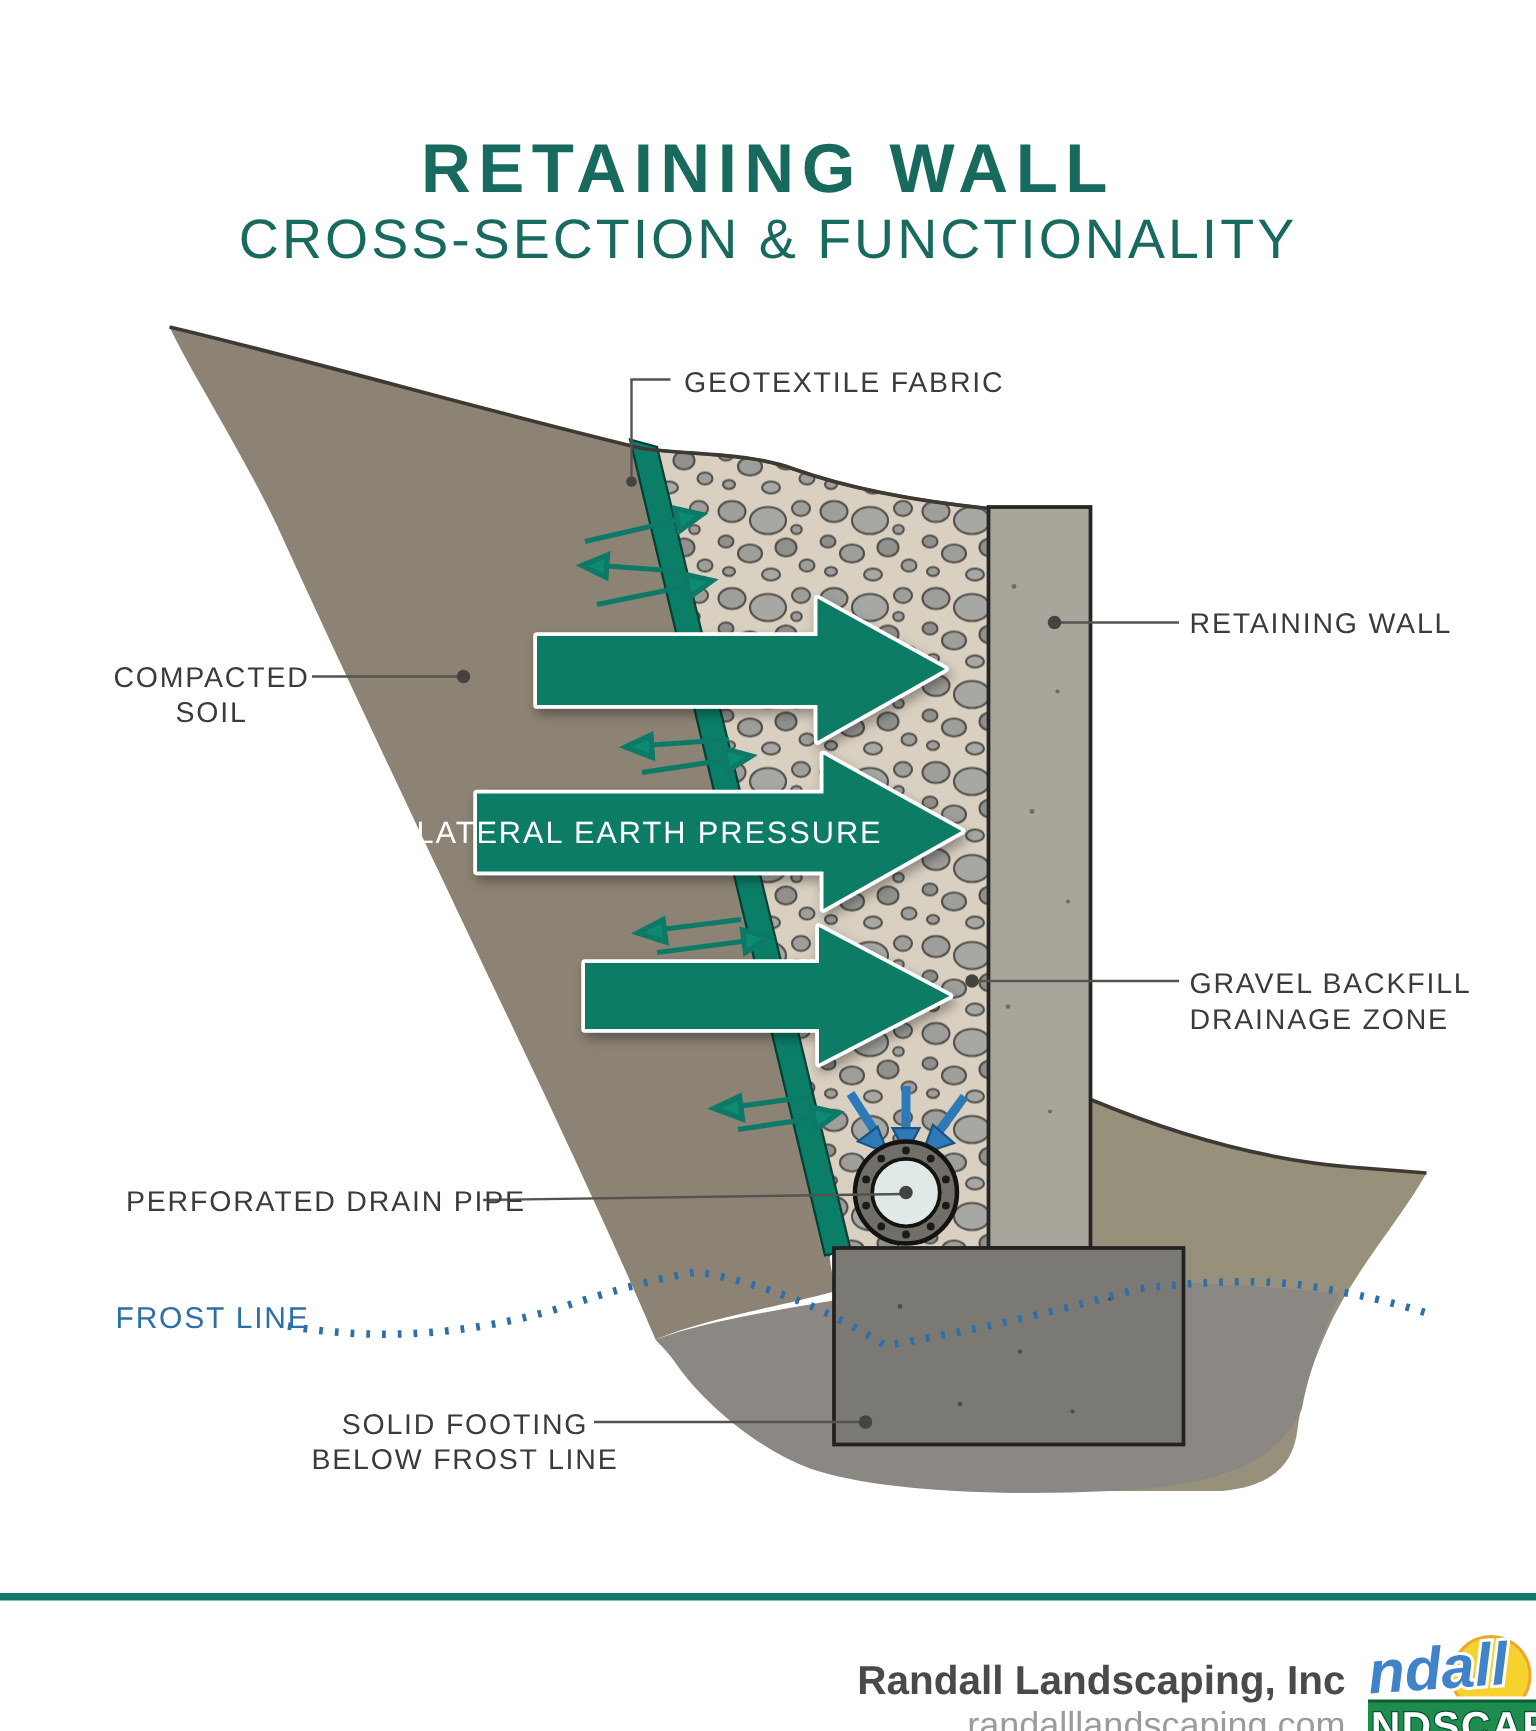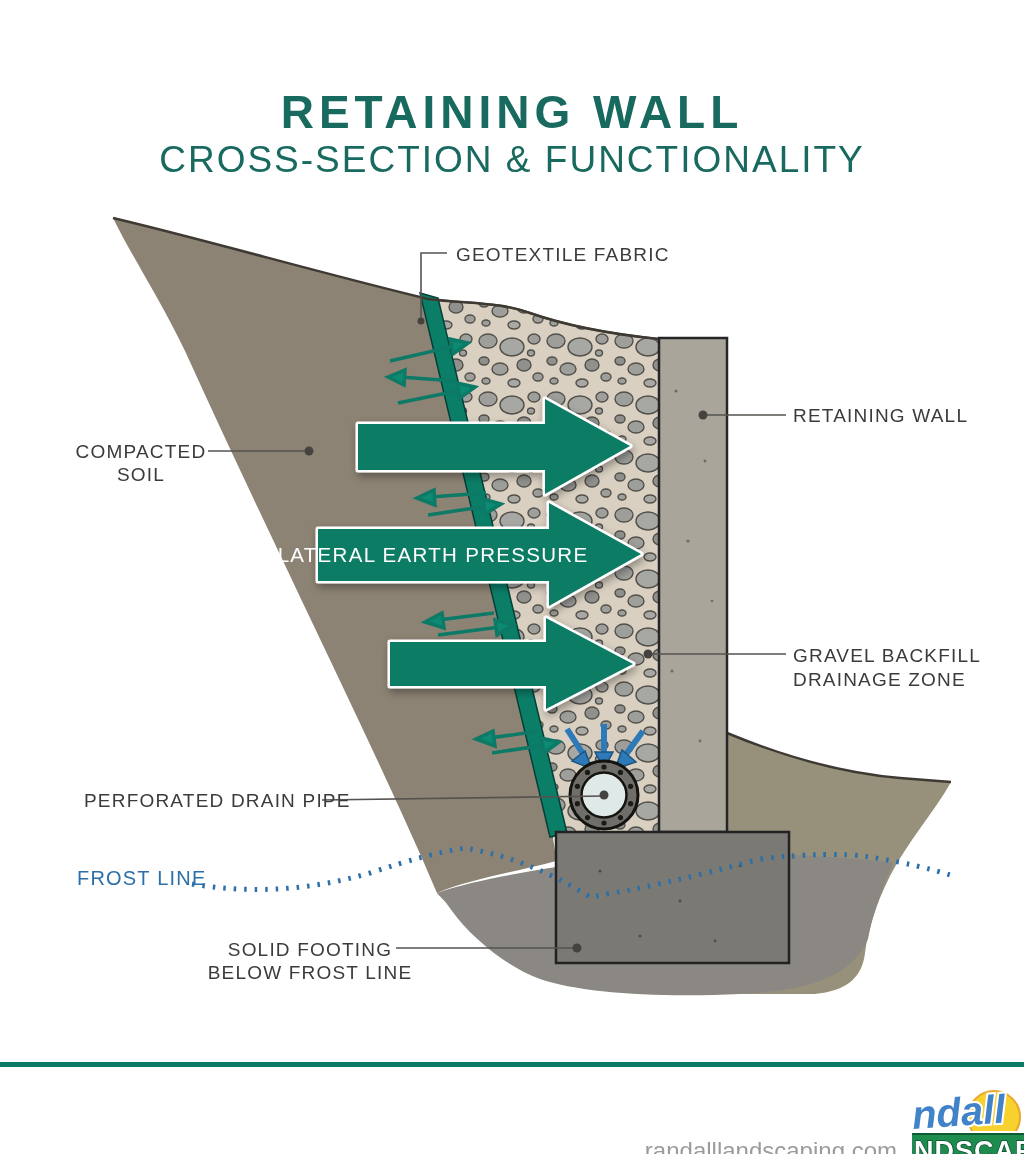--- a/index.html
+++ b/index.html
@@ -211,20 +211,21 @@
     <text class="lbl" x="84" y="766">PERFORATED DRAIN PIPE</text>
     <text class="lbl-blue" x="77" y="844">FROST LINE</text>
     <g>
       <text class="lbl" x="310" y="915" text-anchor="middle">SOLID FOOTING</text>
       <text class="lbl" x="310" y="938" text-anchor="middle">BELOW FROST LINE</text>
     </g>
   </svg>
 
   <div class="divider"></div>
 
+  <div class="company">Randall Landscaping, Inc</div>
   <div class="website">randalllandscaping.com</div>
 
   <svg class="logo-svg" width="140" height="84" viewBox="0 0 140 84" xmlns="http://www.w3.org/2000/svg">
     <circle cx="82" cy="28" r="26" fill="#f7d12e" stroke="#eaa82c" stroke-width="2"></circle>
     <text x="1" y="40" font-size="40" font-style="italic" font-weight="bold" fill="#4083c9" stroke="#ffffff" stroke-width="4" paint-order="stroke" font-family="DejaVu Serif, serif" transform="rotate(-4 1 40)">ndall</text>
     <rect x="-4" y="42" width="144" height="38" fill="#ffffff"></rect>
     <rect x="-1" y="45" width="141" height="32" fill="#1e8b4f" stroke="#0e5c33" stroke-width="2"></rect>
     <text x="2" y="71" font-size="27" font-weight="bold" fill="#ffffff" letter-spacing="1" stroke="#0c4f2c" stroke-width="1.5" paint-order="stroke">NDSCAP</text>
   </svg>
 

